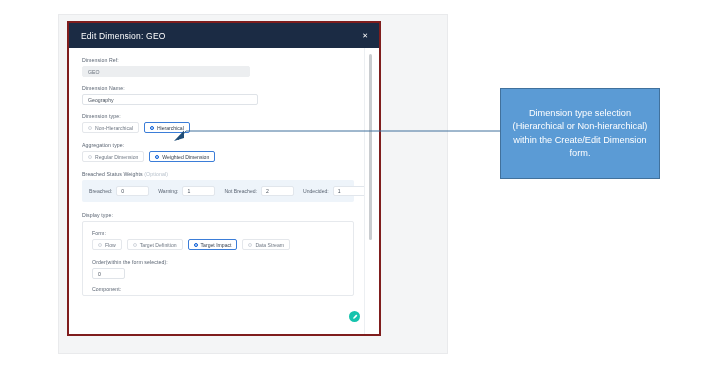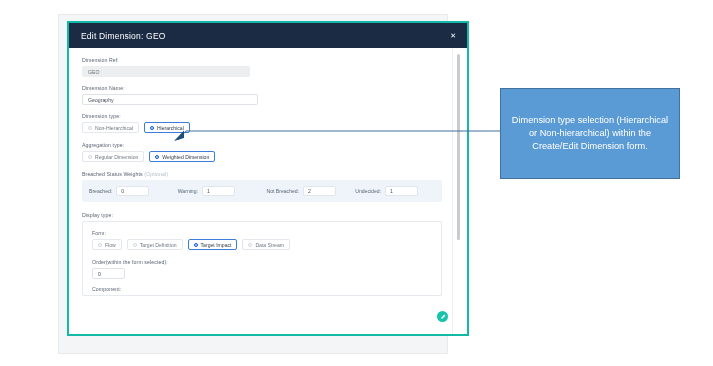--- a/index.html
+++ b/index.html
@@ -25,24 +25,24 @@
     background: #f4f5f6;
     border: 1px solid #e9eaec;
     box-sizing: border-box;
   }
 
   
   .modal {
     position: absolute;
     left: 67px;
     top: 21px;
-    width: 402px;
+    width: 314px;
     height: 315px;
     background: #ffffff;
-    border: 2px solid #14b8a6;
+    border: 2px solid #7f1d1d;
     box-sizing: border-box;
     overflow: hidden;
   }
   .modal-header {
     height: 25px;
     background: #1b2b44;
     display: flex;
     align-items: center;
     padding: 0 8px 0 12px;
     box-sizing: border-box;
@@ -224,21 +224,21 @@
     cursor: pointer;
     z-index: 5;
   }
   .fab svg { display: block; }
 
   
   .callout {
     position: absolute;
     left: 500px;
     top: 88px;
-    width: 180px;
+    width: 160px;
     height: 91px;
     background: #5b9bd5;
     border: 1px solid #41719c;
     box-sizing: border-box;
     display: flex;
     align-items: center;
     justify-content: center;
     padding: 0 8px;
   }
   .callout-text {

